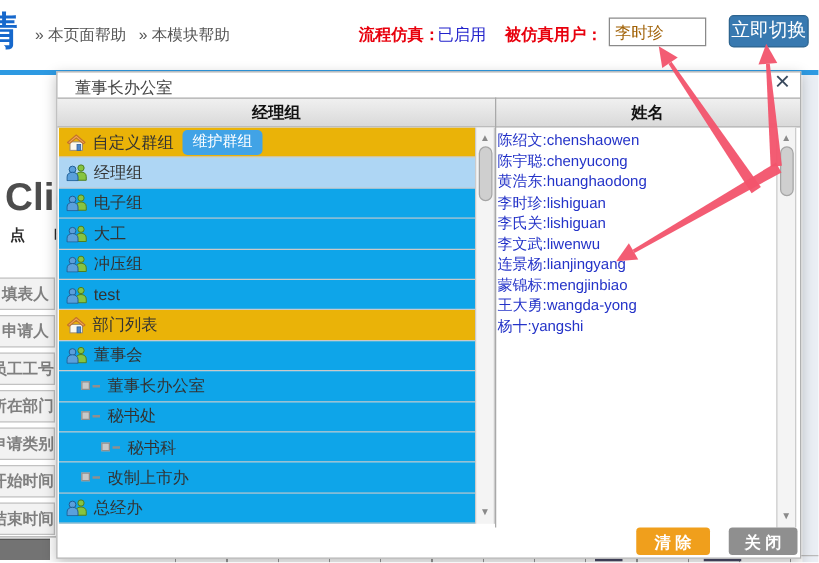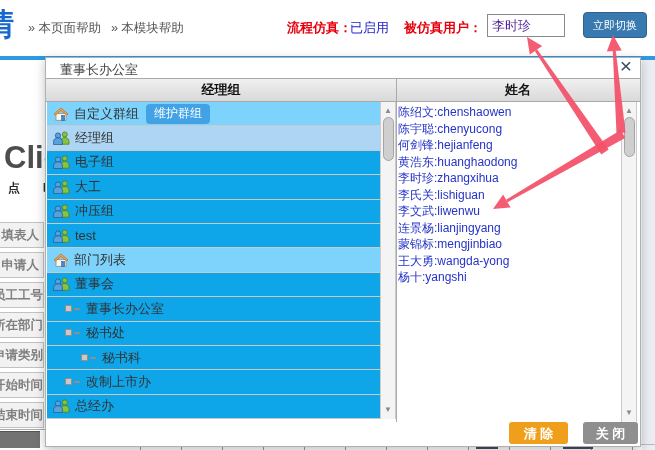--- a/index.html
+++ b/index.html
@@ -15,27 +15,27 @@
     position:absolute; left:0; top:4px; width:20px; height:42px; overflow:hidden;
     font-size:31px; font-weight:bold; color:#1668cc;
   }
   .partial-logo-char span { display:inline-block; margin-left:-17px; }
   .breadcrumb { position:absolute; left:28px; top:20px; font-size:12.5px; color:#555; }
   .breadcrumb span { margin-right:10px; }
   .sim-label { position:absolute; top:19px; font-size:13px; font-weight:bold; color:#e8000d; }
   .sim-value { position:absolute; top:19px; font-size:13px; color:#2222cc; }
   .user-input {
     position:absolute; left:487px; top:14px; width:78px; height:23px;
-    border:1px solid #8a8a8a; font-size:13px; color:#4c1d95;
+    border:1px solid #8a8a8a; font-size:13px; color:#a16207;
     padding:0 4px; font-family:inherit; background:#fff;
   }
   .switch-btn {
     position:absolute; left:583px; top:12px; width:64px; height:26px;
     background:#3879b0; color:#fff; border:1px solid #2d648f; border-radius:4px;
-    font-size:11px; font-family:inherit; text-align:center; line-height:24px; cursor:pointer;
+    font-size:15px; font-family:inherit; text-align:center; line-height:24px; cursor:pointer;
   }
   .blue-line { position:absolute; left:0; top:56px; width:655px; height:4px; background:#2e9ae2; }
   .right-strip { position:absolute; left:642px; top:60px; width:13px; height:390px; background:#eaeef4; }
 
   
   .logo-big { position:absolute; left:4px; top:140px; font-size:31px; font-weight:bold; color:#4d4d4d; white-space:nowrap; }
   .logo-sub { position:absolute; left:8px; top:180px; font-size:12px; font-weight:bold; color:#2b2b2b; letter-spacing:10px; white-space:nowrap; }
   .form-label {
     position:absolute; left:-8px; width:52px; height:26px; line-height:25px;
     background:#f2f2f2; border:1px solid #c2c2c2; color:#7f7f7f;
@@ -72,21 +72,21 @@
   .gh-left { left:0; width:350px; }
   .gh-right { left:350px; width:244px; }
   .col-divider { position:absolute; left:350px; top:20px; width:1px; height:344px; background:#a9a9a9; }
 
   
   .tree { position:absolute; left:1px; top:44px; width:333px; height:317px; overflow:hidden; }
   .tree-row {
     height:24.4px; display:flex; align-items:center; padding-left:6px;
     border-bottom:1px solid #c9c9c9; background:#0ea5e9; font-size:13px; color:#333; cursor:pointer;
   }
-  .tree-row.header { background:#7dd3fc; }
+  .tree-row.header { background:#eab308; }
   .tree-row.selected { background:#aed6f4; }
   .tree-row.lv1 { padding-left:18px;align-items:center; }
   .tree-row.lv2 { padding-left:34px; }
   .tlabel { margin-left:5px; white-space:nowrap; }
   .chip {
     margin-left:7px; background:#41a3e6; color:#fff; font-size:12px;
     border-radius:4px; padding:1px 8px 2px; cursor:pointer; white-space:nowrap;
   }
   .branch-icon { position:relative; width:16px; height:10px; flex:0 0 16px; }
   .branch-icon i { position:absolute; left:0; top:1px; width:7px; height:7px; background:#c9c9c9; border:1px solid #8f8f8f; }
@@ -307,23 +307,22 @@
 
     <div class="sbar sbar-tree">
       <div class="sb-btn sb-up">▲</div>
       <div class="sb-thumb thumb-tree"></div>
       <div class="sb-btn sb-down">▼</div>
     </div>
 
     <div class="names" id="names-list">
         <div class="name-item">陈绍文:chenshaowen</div>
         <div class="name-item">陈宇聪:chenyucong</div>
-        <div class="name-item">何剑锋:hejianfeng</div>
         <div class="name-item">黄浩东:huanghaodong</div>
-        <div class="name-item">李时珍:zhangxihua</div>
+        <div class="name-item">李时珍:lishiguan</div>
         <div class="name-item">李氏关:lishiguan</div>
         <div class="name-item">李文武:liwenwu</div>
         <div class="name-item">连景杨:lianjingyang</div>
         <div class="name-item">蒙锦标:mengjinbiao</div>
         <div class="name-item">王大勇:wangda-yong</div>
         <div class="name-item">杨十:yangshi</div>
       </div>
 
     <div class="sbar sbar-names">
       <div class="sb-btn sb-up">▲</div>

